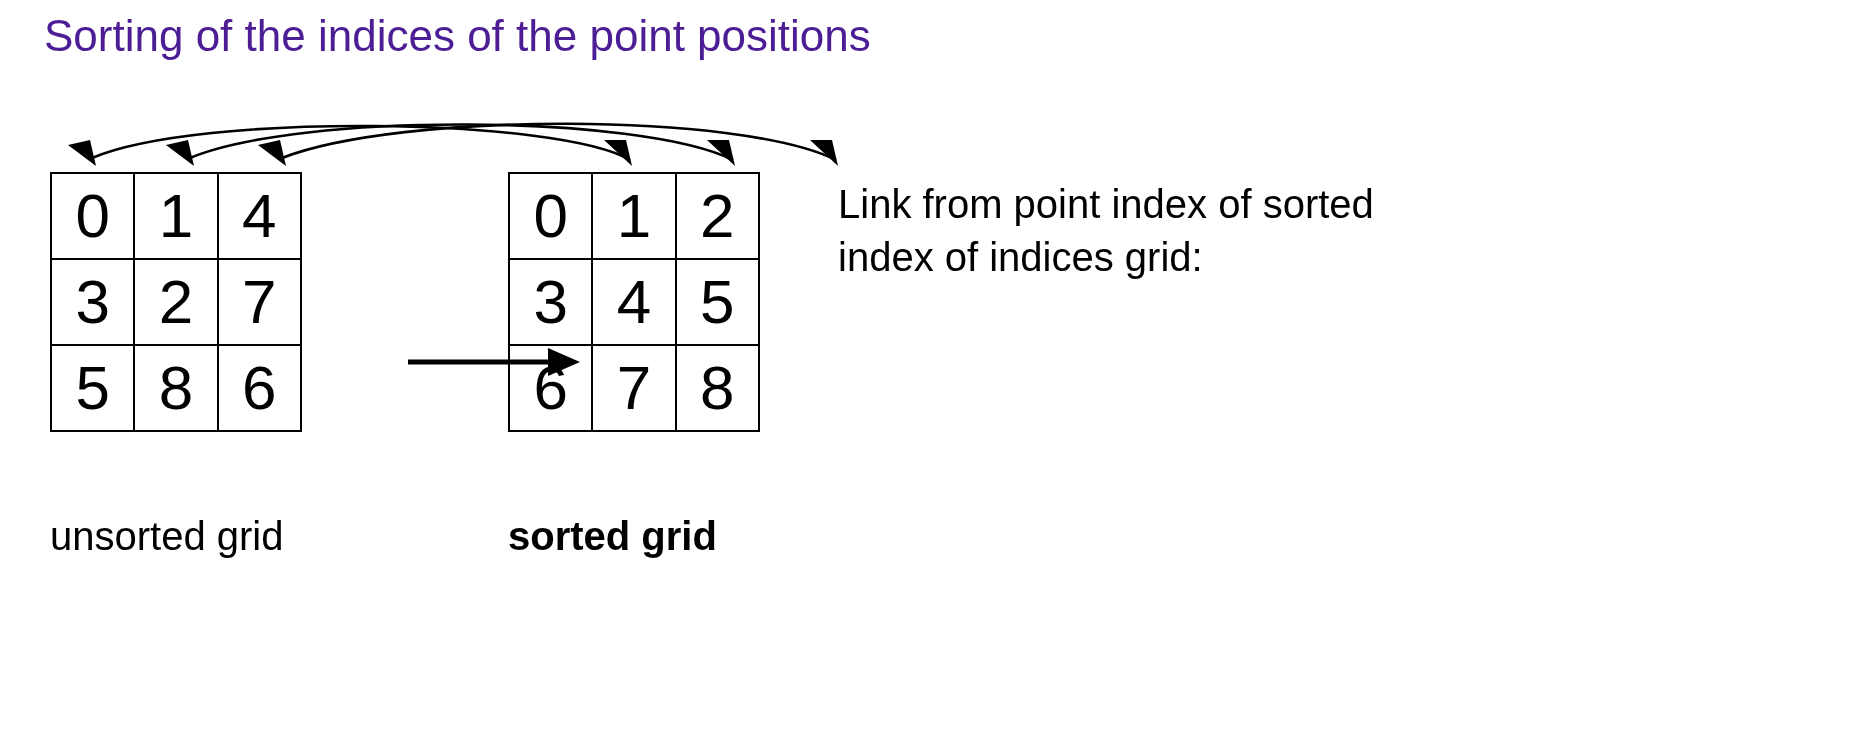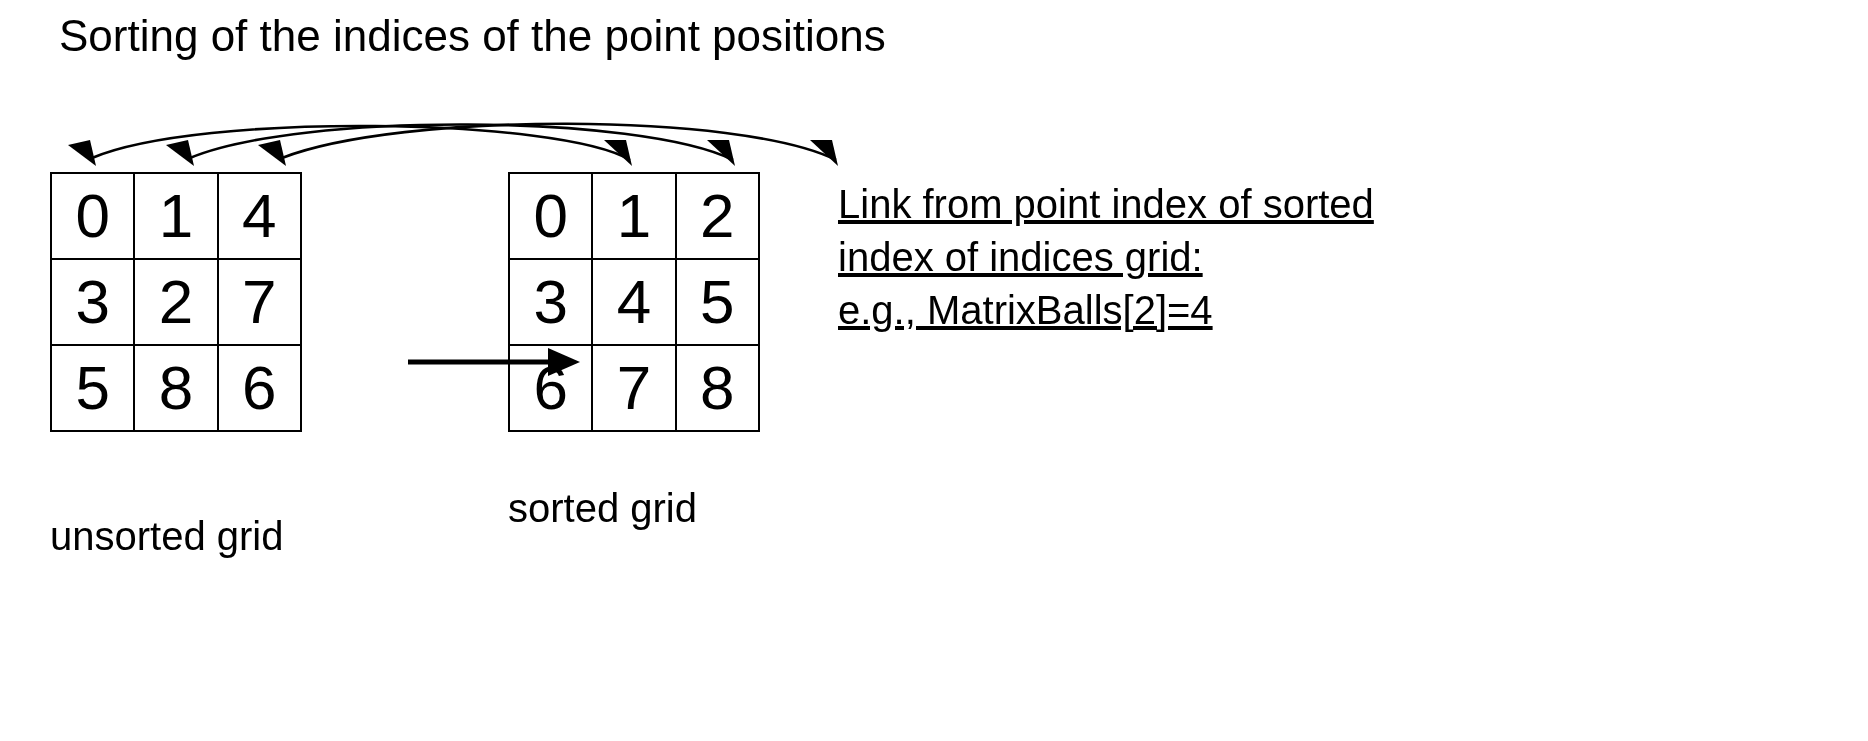--- a/index.html
+++ b/index.html
@@ -17,27 +17,27 @@
   }
   #slide {
     position: absolute;
     left: 0; top: 0;
     width: 1868px;
     height: 741px;
     background: #ffffff;
   }
   .title {
     position: absolute;
-    left: 59px;
+    left: 44px;
     top: 8px;
     font-size: 44px;
     line-height: 56px;
     letter-spacing: 0px;
     white-space: nowrap;
-    color: #000000;
+    color: #4c1d95;
   }
   
   .grid {
     position: absolute;
     display: grid;
     grid-template-columns: repeat(3, 1fr);
     grid-template-rows: repeat(3, 1fr);
     border-top: 2px solid #000;
     border-left: 2px solid #000;
     box-sizing: border-box;
@@ -76,36 +76,35 @@
   }
   
   .note {
     position: absolute;
     left: 838px;
     top: 178px;
     width: 720px;
     font-size: 40px;
     line-height: 53px;
     color: #000;
-    text-decoration: underline;
   }
   .note .line {
     display: block;
     white-space: nowrap;
   }
   
   .caption {
     position: absolute;
     font-size: 40px;
     line-height: 48px;
     white-space: nowrap;
     color: #000;
   }
   #caption-unsorted { left: 50px; top: 512px; }
-  #caption-sorted   { left: 508px; top: 484px; }
+  #caption-sorted   { left: 508px; top: 512px; font-weight: bold; }
 </style>
 </head>
 <body>
 
 <div id="slide">
 
   <div class="title">Sorting of the indices of the point positions</div>
 
   <svg id="arrows" viewBox="0 0 1868 741" xmlns="http://www.w3.org/2000/svg">
     <g fill="none" stroke="#000000" stroke-width="2.6">
@@ -151,19 +150,18 @@
     <div class="cell">4</div>
     <div class="cell">5</div>
     <div class="cell">6</div>
     <div class="cell">7</div>
     <div class="cell">8</div>
   </div>
 
   <div class="note">
     <span class="line">Link from point index of sorted</span>
     <span class="line">index of indices grid:</span>
-    <span class="line">e.g., MatrixBalls[2]=4</span>
   </div>
 
   <div class="caption" id="caption-unsorted">unsorted grid</div>
   <div class="caption" id="caption-sorted">sorted grid</div>
 
 </div>
 
 </body></html>

